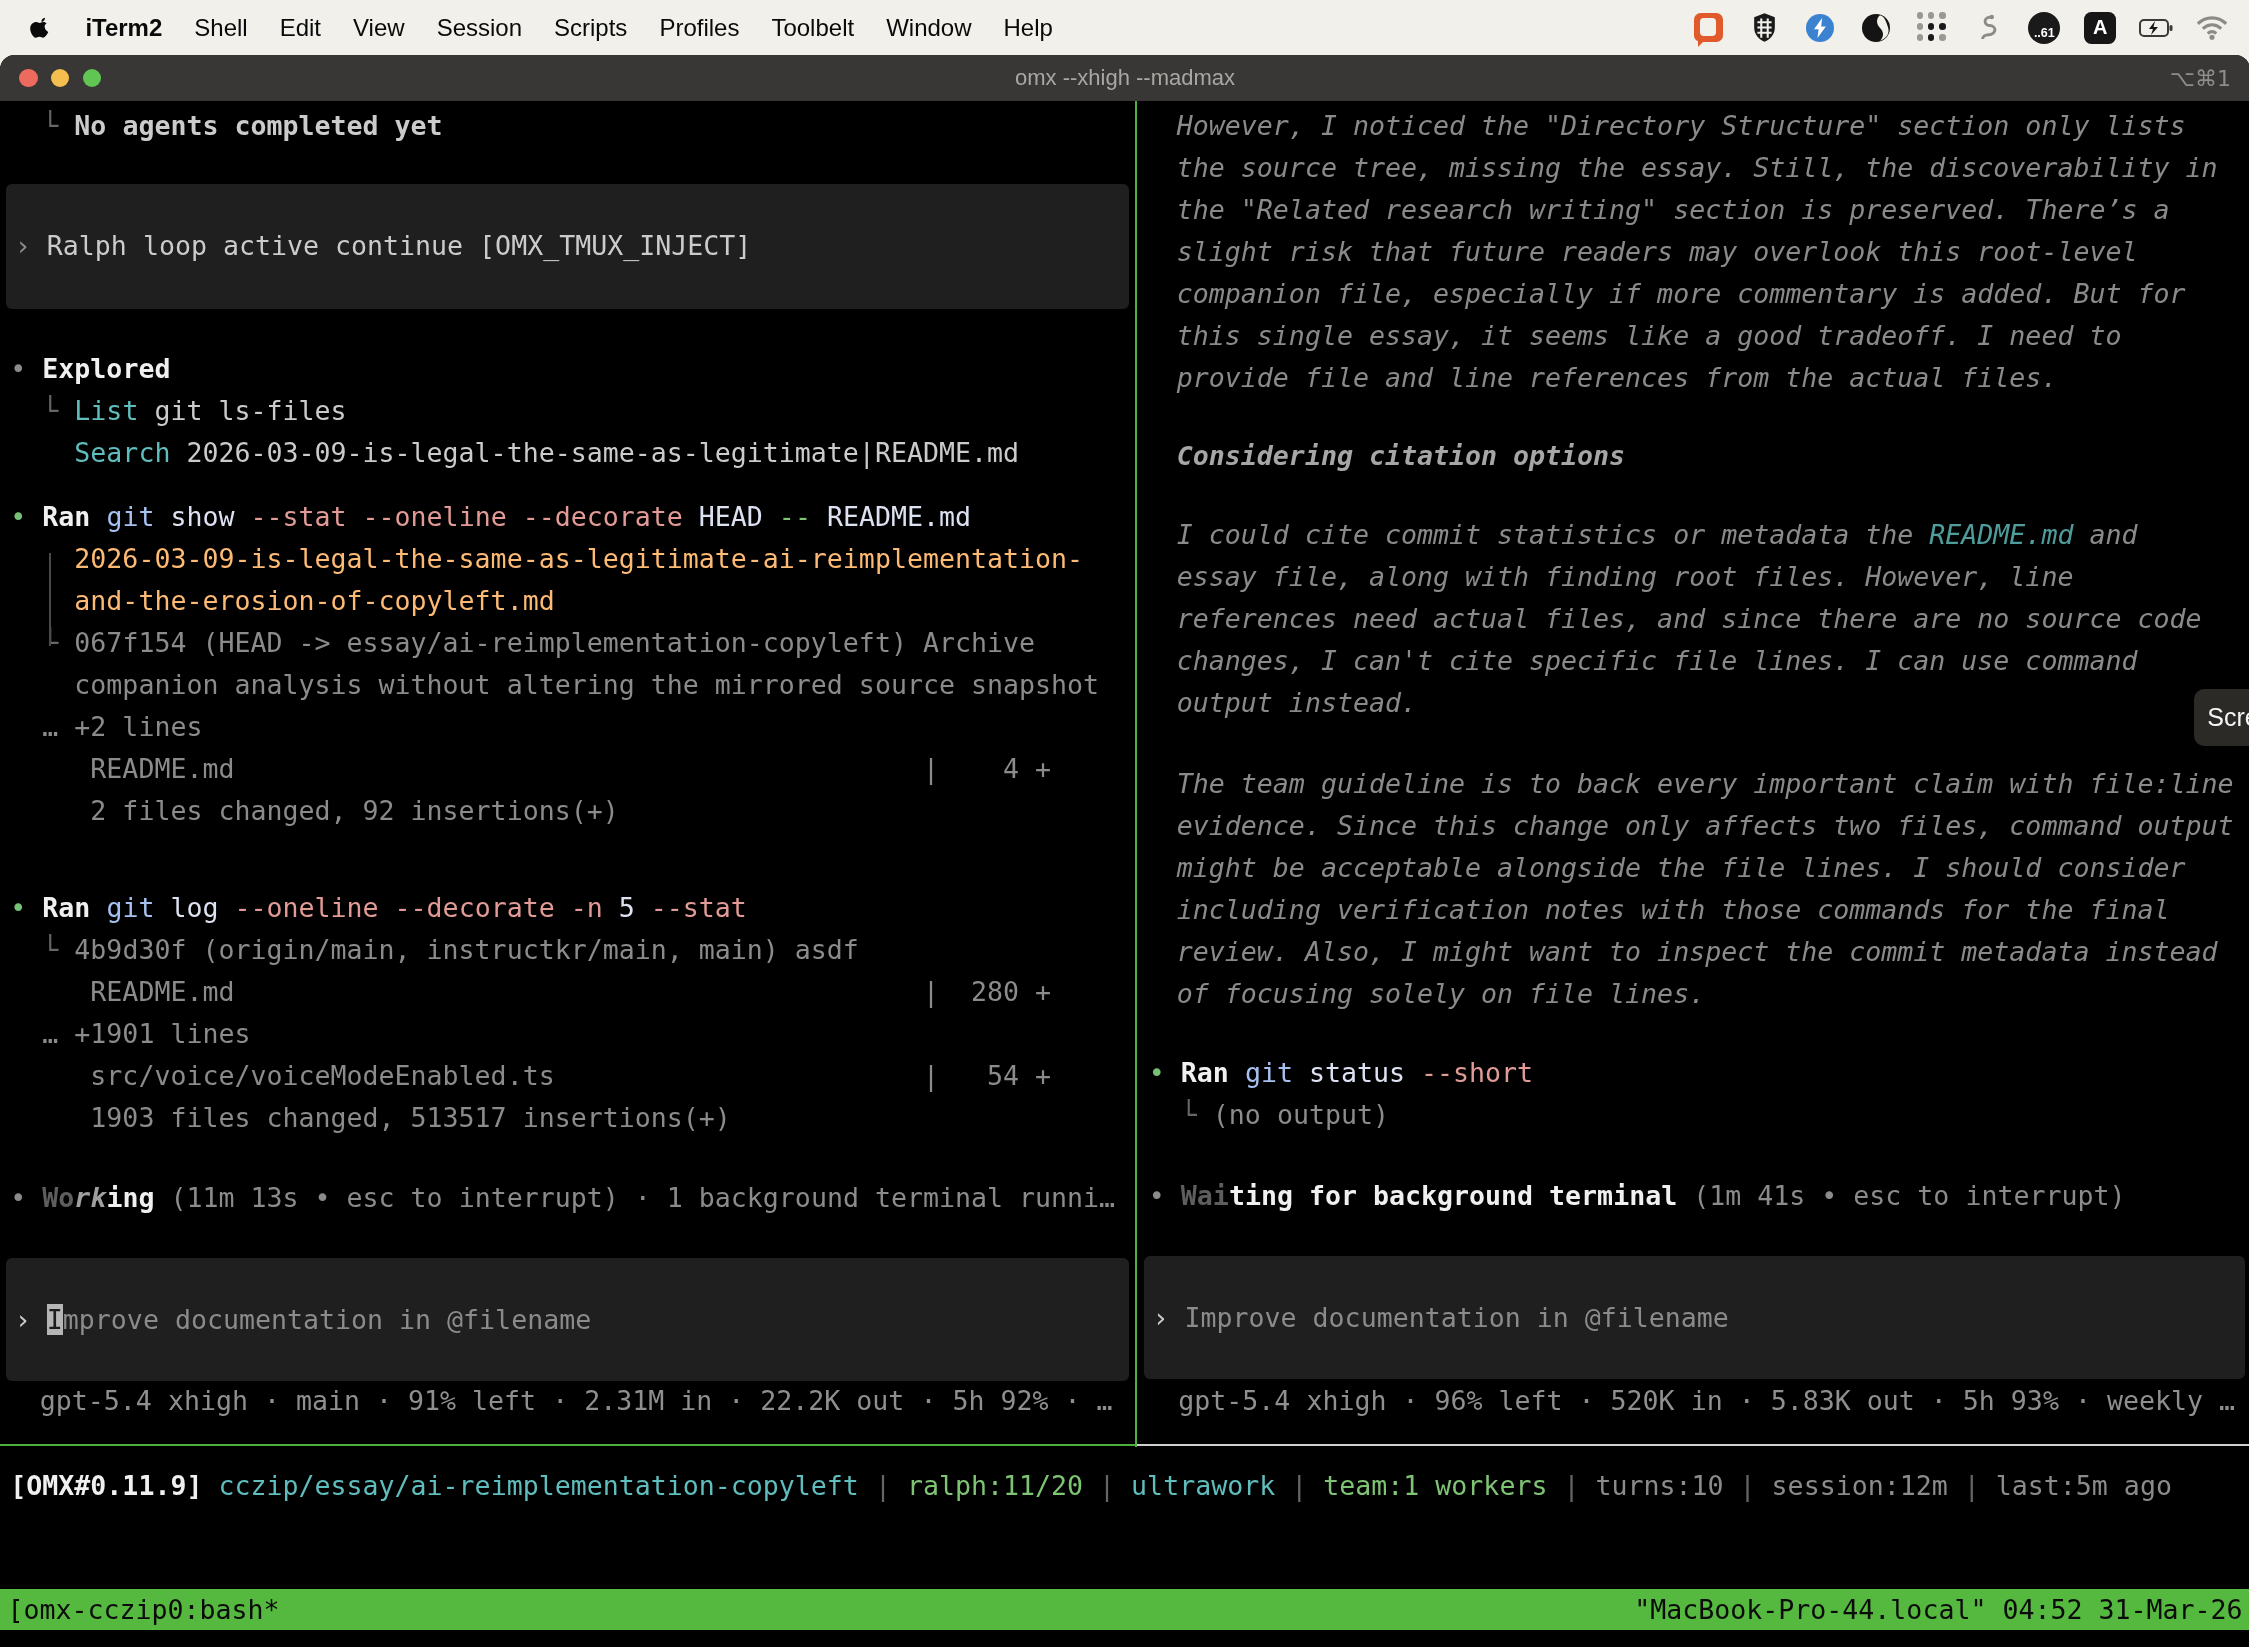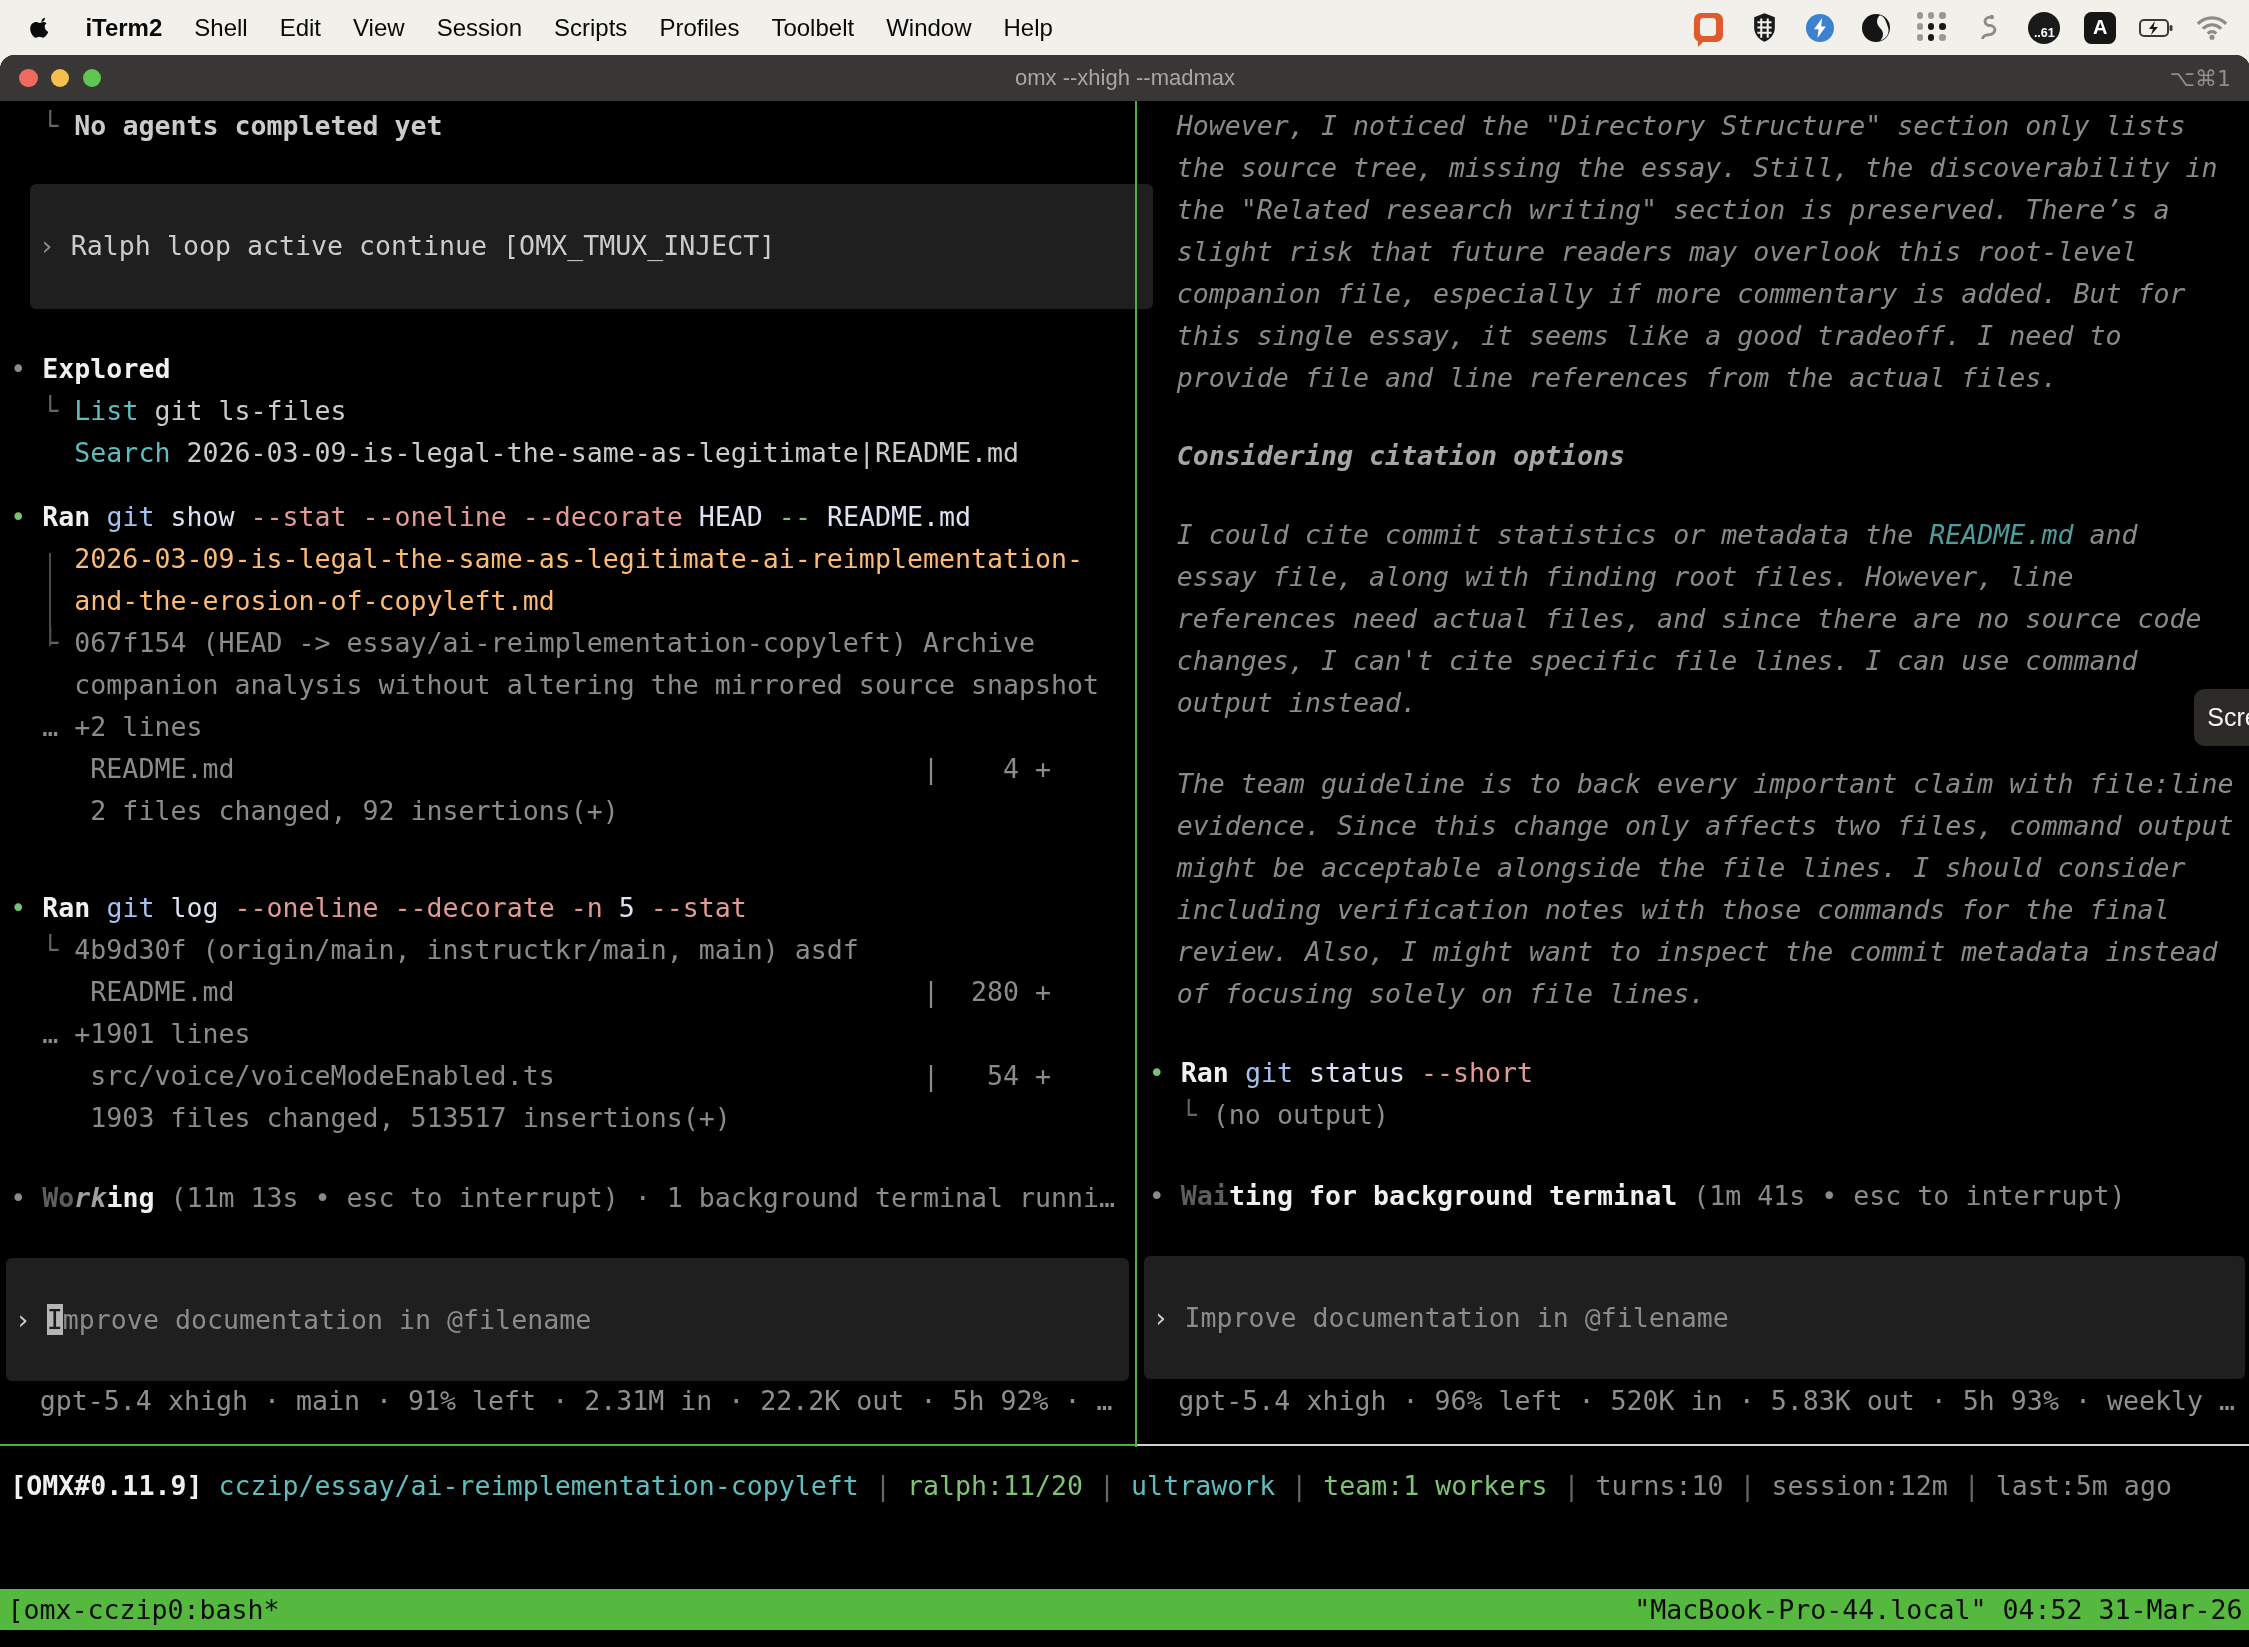--- a/index.html
+++ b/index.html
@@ -40,21 +40,21 @@
   .tl{white-space:pre;height:42px;line-height:42px;}
   .pane{position:absolute;top:0;}
   .pane-left{left:0;width:1135px;height:1346px;padding-left:10.3px;box-sizing:border-box;}
   .pane-right{left:1137px;width:1113px;height:1346px;padding-left:11.8px;box-sizing:border-box;}
   .abs{position:absolute;}
   .divider-v{position:absolute;left:1135px;top:0;width:2.2px;height:1346px;background:#4caf3f;}
   .hborder-l{position:absolute;left:0;top:1343px;width:1137px;height:2.2px;background:#4caf3f;}
   .hborder-r{position:absolute;left:1137px;top:1343px;width:1113px;height:2.2px;background:#cfcfcf;}
   .guide{position:absolute;left:49px;top:452px;width:1.5px;height:93px;background:#4a4a4a;}
   .inputbox{position:absolute;background:#1f1f1f;border-radius:5.9px;padding:41px 0 0 8.9px;box-sizing:border-box;}
-  .box-l1{left:5.9px;top:83px;width:1123px;height:125px;margin-left:24px;}
+  .box-l1{left:5.9px;top:83px;width:1123px;height:125px;}
   .box-l2{left:5.9px;top:1157px;width:1123px;height:123px;}
   .box-r1{left:6.6px;top:1155px;width:1101px;height:123px;}
   .statusline{color:#8f8f8f;margin-left:29.5px;white-space:pre;}
   .para{margin-left:28px;}
   .omx-line{position:absolute;left:10.3px;top:1364px;height:42px;line-height:42px;white-space:pre;}
   .tmux-bar{position:absolute;left:0;top:1488px;width:2250px;height:41px;background:#54b93e;color:#0b0b0b;
             display:flex;align-items:center;justify-content:space-between;padding:0 7.4px;box-sizing:border-box;white-space:pre;}
   .tooltip{position:absolute;left:2194px;top:588px;width:89px;height:57px;background:#2b2a27;border-radius:10.3px;
            color:#f5f5f5;font-family:"Liberation Sans", sans-serif;font-size:25px;display:flex;align-items:center;padding-left:13.3px;box-sizing:border-box;}
   

